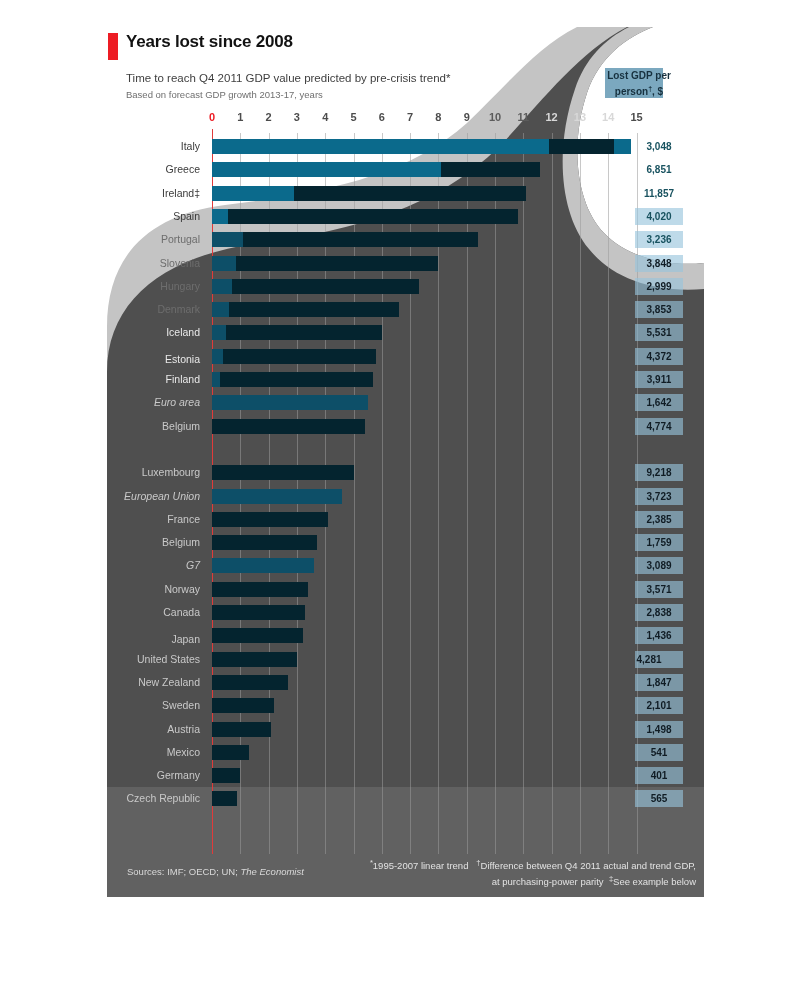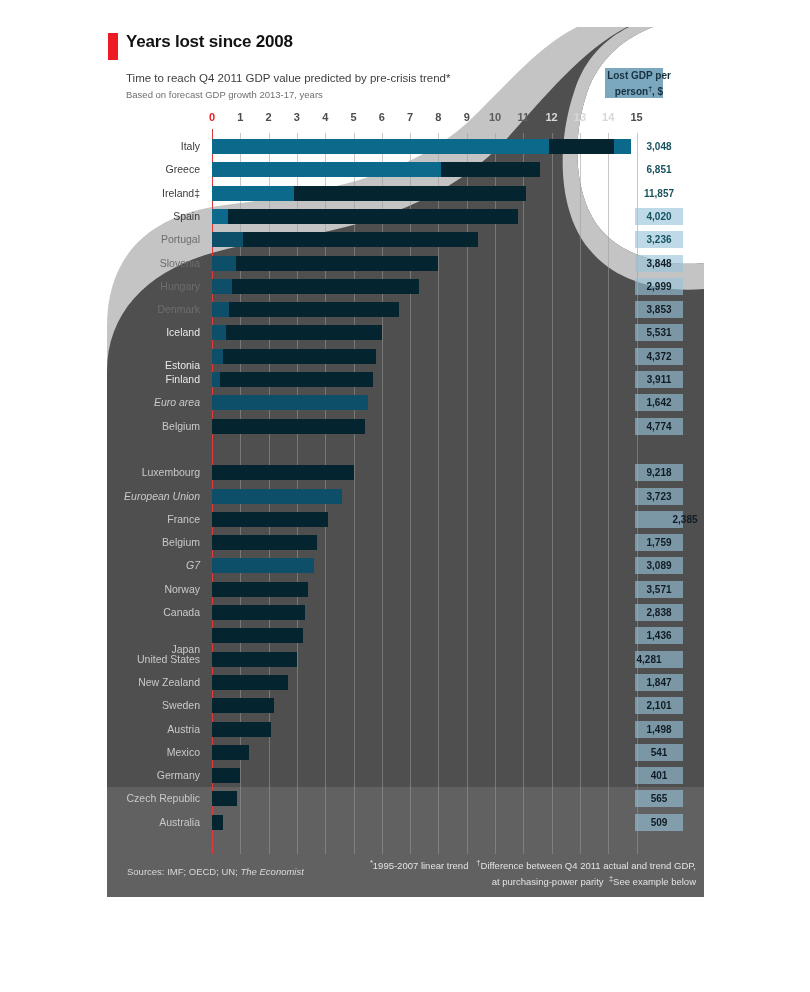--- a/index.html
+++ b/index.html
@@ -198,21 +198,21 @@
         <div class="vtxt" style="left: 528px; top: 2px; width: 48px; color: rgb(16, 28, 36);">3,853</div>
       </div>
       <div class="row" style="top: 214.4px; height: 15px;">
         <div class="rlabel" style="right: 504px; top: 1px; color: rgb(232, 232, 232);">Iceland</div>
         <div class="bar" style="left: 105px; width: 169.8px; height: 15px; top: 0px; background: rgb(4, 36, 47);"></div>
         <div class="bar" style="left: 105px; top: 0px; height: 15px; width: 14.15px; background: rgb(13, 79, 104);"></div>
         <div class="vbox" style="left: 528px; top: -1px; width: 48px; height: 17px;"></div>
         <div class="vtxt" style="left: 528px; top: 2px; width: 48px; color: rgb(16, 28, 36);">5,531</div>
       </div>
       <div class="row" style="top: 237.7px; height: 15px;">
-        <div class="rlabel" style="right: 504px; top: 10px; color: rgb(232, 232, 232);">Estonia</div>
+        <div class="rlabel" style="right: 504px; top: 4px; color: rgb(232, 232, 232);">Estonia</div>
         <div class="bar" style="left: 105px; width: 164.14px; height: 15px; top: 0px; background: rgb(4, 36, 47);"></div>
         <div class="bar" style="left: 105px; top: 0px; height: 15px; width: 11.32px; background: rgb(13, 79, 104);"></div>
         <div class="vbox" style="left: 528px; top: -1px; width: 48px; height: 17px;"></div>
         <div class="vtxt" style="left: 528px; top: 2px; width: 48px; color: rgb(16, 28, 36);">4,372</div>
       </div>
       <div class="row" style="top: 261px; height: 15px;">
         <div class="rlabel" style="right: 504px; top: 1px; color: rgb(232, 232, 232); margin-left: 17px;">Finland</div>
         <div class="bar" style="left: 105px; width: 161.31px; height: 15px; top: 0px; background: rgb(4, 36, 47);"></div>
         <div class="bar" style="left: 105px; top: 0px; height: 15px; width: 8.49px; background: rgb(13, 79, 104);"></div>
         <div class="vbox" style="left: 528px; top: -1px; width: 48px; height: 17px;"></div>
@@ -239,21 +239,21 @@
       <div class="row" style="top: 377.5px; height: 15px;">
         <div class="rlabel italic" style="right: 504px; top: 1px; color: rgb(201, 201, 201);">European Union</div>
         <div class="bar" style="left: 105px; width: 130.18px; height: 15px; top: 0px; background: rgb(13, 79, 104);"></div>
         <div class="vbox" style="left: 528px; top: -1px; width: 48px; height: 17px;"></div>
         <div class="vtxt" style="left: 528px; top: 2px; width: 48px; color: rgb(16, 28, 36);">3,723</div>
       </div>
       <div class="row" style="top: 400.8px; height: 15px;">
         <div class="rlabel" style="right: 504px; top: 1px; color: rgb(201, 201, 201);">France</div>
         <div class="bar" style="left: 105px; width: 116.03px; height: 15px; top: 0px; background: rgb(4, 36, 47);"></div>
         <div class="vbox" style="left: 528px; top: -1px; width: 48px; height: 17px;"></div>
-        <div class="vtxt" style="left: 528px; top: 2px; width: 48px; color: rgb(16, 28, 36); padding-left: 26px;">2,385</div>
+        <div class="vtxt" style="left: 528px; top: 2px; width: 48px; color: rgb(16, 28, 36);">2,385</div>
       </div>
       <div class="row" style="top: 424.1px; height: 15px;">
         <div class="rlabel" style="right: 504px; top: 1px; color: rgb(201, 201, 201);">Belgium</div>
         <div class="bar" style="left: 105px; width: 104.71px; height: 15px; top: 0px; background: rgb(4, 36, 47);"></div>
         <div class="vbox" style="left: 528px; top: -1px; width: 48px; height: 17px;"></div>
         <div class="vtxt" style="left: 528px; top: 2px; width: 48px; color: rgb(16, 28, 36);">1,759</div>
       </div>
       <div class="row" style="top: 447.4px; height: 15px;">
         <div class="rlabel italic" style="right: 504px; top: 1px; color: rgb(201, 201, 201);">G7</div>
         <div class="bar" style="left: 105px; width: 101.88px; height: 15px; top: 0px; background: rgb(13, 79, 104);"></div>
@@ -266,21 +266,21 @@
         <div class="vbox" style="left: 528px; top: -1px; width: 48px; height: 17px;"></div>
         <div class="vtxt" style="left: 528px; top: 2px; width: 48px; color: rgb(16, 28, 36);">3,571</div>
       </div>
       <div class="row" style="top: 494px; height: 15px;">
         <div class="rlabel" style="right: 504px; top: 1px; color: rgb(201, 201, 201);">Canada</div>
         <div class="bar" style="left: 105px; width: 93.39px; height: 15px; top: 0px; background: rgb(4, 36, 47);"></div>
         <div class="vbox" style="left: 528px; top: -1px; width: 48px; height: 17px;"></div>
         <div class="vtxt" style="left: 528px; top: 2px; width: 48px; color: rgb(16, 28, 36);">2,838</div>
       </div>
       <div class="row" style="top: 517.3px; height: 15px;">
-        <div class="rlabel" style="right: 504px; top: 15px; color: rgb(201, 201, 201);">Japan</div>
+        <div class="rlabel" style="right: 504px; top: 5px; color: rgb(201, 201, 201);">Japan</div>
         <div class="bar" style="left: 105px; width: 90.56px; height: 15px; top: 0px; background: rgb(4, 36, 47);"></div>
         <div class="vbox" style="left: 528px; top: -1px; width: 48px; height: 17px;"></div>
         <div class="vtxt" style="left: 528px; top: 2px; width: 48px; color: rgb(16, 28, 36);">1,436</div>
       </div>
       <div class="row" style="top: 540.6px; height: 15px;">
         <div class="rlabel" style="right: 504px; top: 1px; color: rgb(201, 201, 201);">United States</div>
         <div class="bar" style="left: 105px; width: 84.9px; height: 15px; top: 0px; background: rgb(4, 36, 47);"></div>
         <div class="vbox" style="left: 528px; top: -1px; width: 48px; height: 17px;"></div>
         <div class="vtxt" style="left: 528px; top: 2px; width: 28px; color: rgb(16, 28, 36);">4,281</div>
       </div>
@@ -312,26 +312,20 @@
         <div class="rlabel" style="right: 504px; top: 1px; color: rgb(201, 201, 201);">Germany</div>
         <div class="bar" style="left: 105px; width: 28.3px; height: 15px; top: 0px; background: rgb(4, 36, 47);"></div>
         <div class="vbox" style="left: 528px; top: -1px; width: 48px; height: 17px;"></div>
         <div class="vtxt" style="left: 528px; top: 2px; width: 48px; color: rgb(16, 28, 36);">401</div>
       </div>
       <div class="row" style="top: 680.4px; height: 15px;">
         <div class="rlabel" style="right: 504px; top: 1px; color: rgb(201, 201, 201);">Czech Republic</div>
         <div class="bar" style="left: 105px; width: 25.47px; height: 15px; top: 0px; background: rgb(4, 36, 47);"></div>
         <div class="vbox" style="left: 528px; top: -1px; width: 48px; height: 17px;"></div>
         <div class="vtxt" style="left: 528px; top: 2px; width: 48px; color: rgb(16, 28, 36);">565</div>
-      </div>
-      <div class="row" style="top: 703.7px; height: 15px;">
-        <div class="rlabel" style="right: 504px; top: 1px; color: rgb(201, 201, 201);">Australia</div>
-        <div class="bar" style="left: 105px; width: 11.32px; height: 15px; top: 0px; background: rgb(4, 36, 47);"></div>
-        <div class="vbox" style="left: 528px; top: -1px; width: 48px; height: 17px;"></div>
-        <div class="vtxt" style="left: 528px; top: 2px; width: 48px; color: rgb(16, 28, 36);">509</div>
       </div>
     </div>
 
   <div class="footer">
     <div class="src">
       <span>Sources: IMF; OECD; UN;</span>
       <i>The Economist</i>
     </div>
     <div class="notes">
       <span><sup>*</sup><span>1995-2007 linear trend</span></span>

